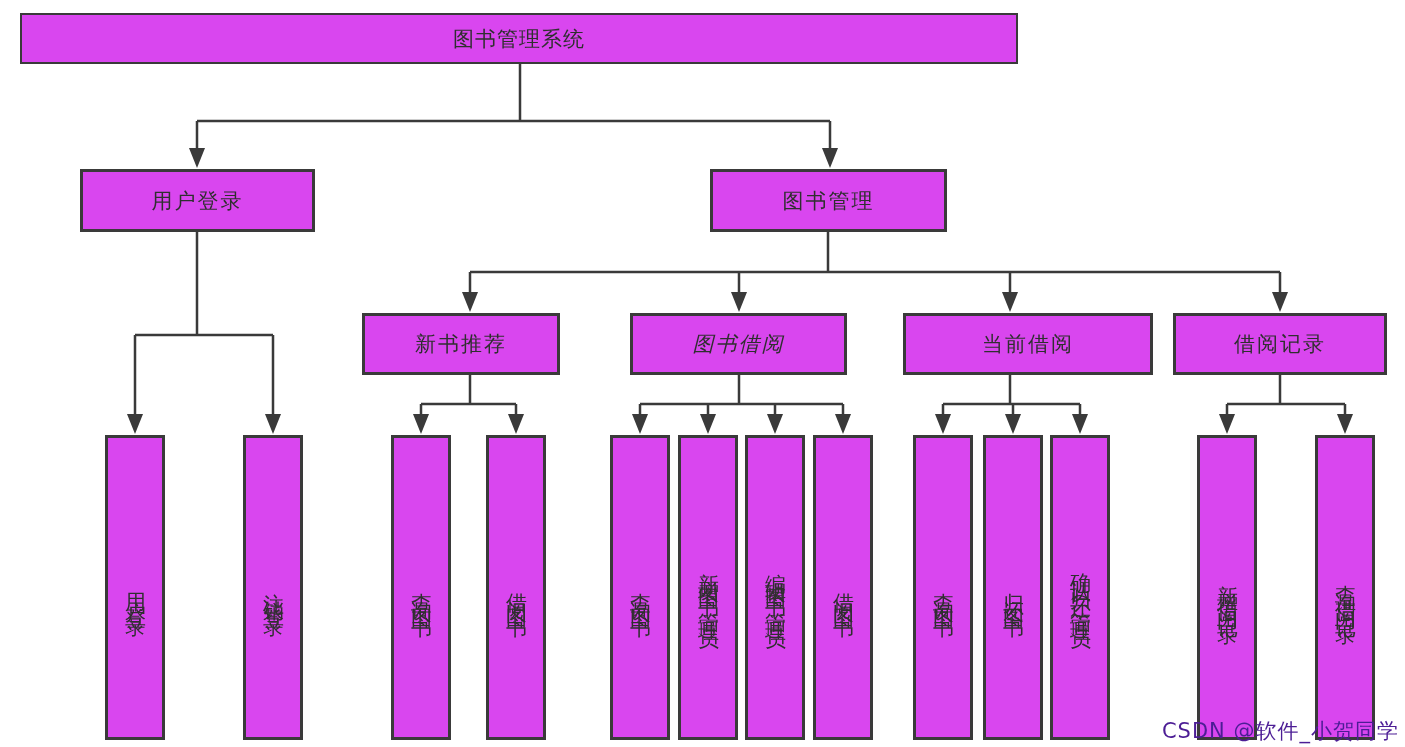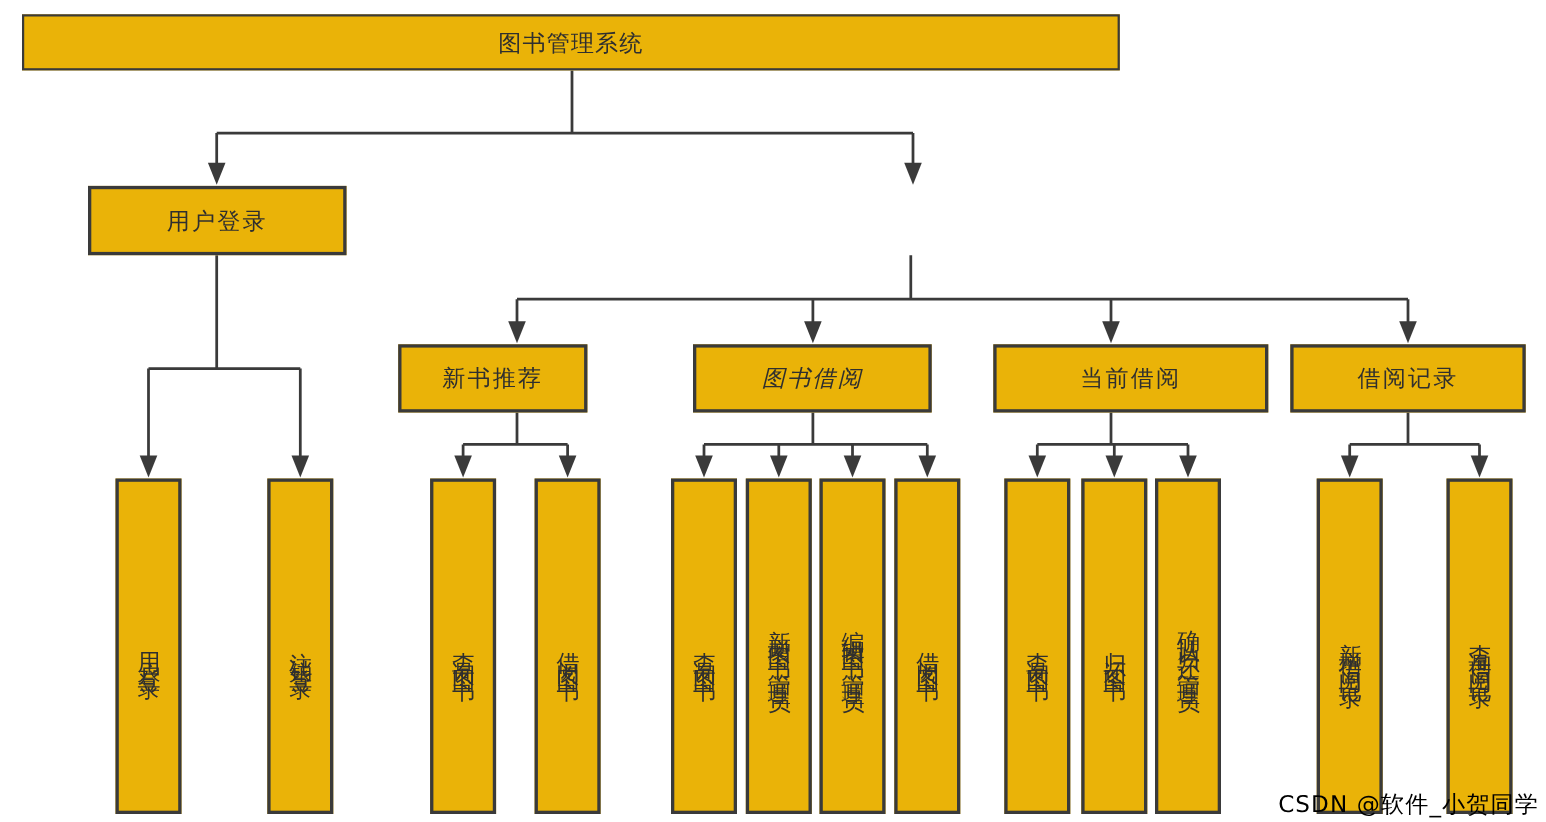--- a/index.html
+++ b/index.html
@@ -7,41 +7,41 @@
     position:relative;
     width:1405px;height:747px;
     background:#ffffff;
     font-family:"DejaVu Sans","Liberation Sans",sans-serif;
     overflow:hidden;
   }
   .connectors{position:absolute;left:0;top:0;width:1405px;height:747px;}
   .box{
     position:absolute;
     box-sizing:border-box;
-    background:#eab308;
+    background:#d946ef;
     border:3px solid #3a3a3a;
     display:flex;align-items:center;justify-content:center;
     color:#2f2f2f;
     text-align:right;
   }
   .root-box{border-width:2px;font-size:21px;letter-spacing:1px;}
   .h-box{font-size:21px;letter-spacing:2px;}
   .v-box{
     writing-mode:vertical-rl;
     text-orientation:mixed;
     font-size:21px;
     letter-spacing:8px;
     line-height:1;
     padding-top:8px;
   }
   .watermark{
     position:absolute;
     right:6px;bottom:2px;
     font-size:21px;
-    color:#000000;
+    color:#4c1d95;
     letter-spacing:1px;
     white-space:nowrap;
   }
 </style>
 </head>
 <body>
 
 <div class="stage">
 
   <svg class="connectors" width="1405" height="747" viewBox="0 0 1405 747" fill="none" stroke="#3a3a3a" stroke-width="2.5">
@@ -79,22 +79,23 @@
       <polygon points="1005,414 1021,414 1013,434"></polygon>
       <polygon points="1072,414 1088,414 1080,434"></polygon>
       <polygon points="1219,414 1235,414 1227,434"></polygon>
       <polygon points="1337,414 1353,414 1345,434"></polygon>
     </g>
   </svg>
 
   <div class="box root-box" style="left:20px;top:13px;width:998px;height:51px;">图书管理系统</div>
 
   <div class="box h-box" style="left:80px;top:169px;width:235px;height:63px;">用户登录</div>
+  <div class="box h-box" style="left:710px;top:169px;width:237px;height:63px;">图书管理</div>
 
-  <div class="box h-box" style="left:362px;top:313px;width:172px;height:62px;">新书推荐</div>
+  <div class="box h-box" style="left:362px;top:313px;width:198px;height:62px;">新书推荐</div>
   <div class="box h-box" style="left:630px;top:313px;width:217px;height:62px;font-style:italic;">图书借阅</div>
   <div class="box h-box" style="left:903px;top:313px;width:250px;height:62px;">当前借阅</div>
   <div class="box h-box" style="left:1173px;top:313px;width:214px;height:62px;">借阅记录</div>
 
   <div class="box v-box" style="left:105px;top:435px;width:60px;height:305px;">用户登录</div>
   <div class="box v-box" style="left:243px;top:435px;width:60px;height:305px;">注销登录</div>
 
   <div class="box v-box" style="left:391px;top:435px;width:60px;height:305px;">查询图书</div>
   <div class="box v-box" style="left:486px;top:435px;width:60px;height:305px;">借阅图书</div>
 

